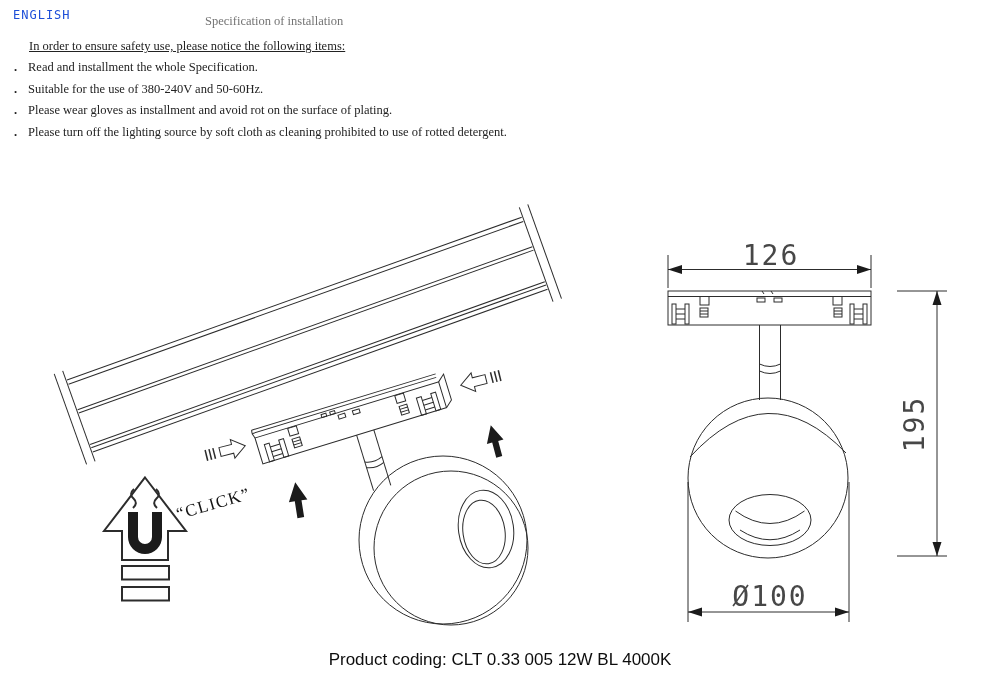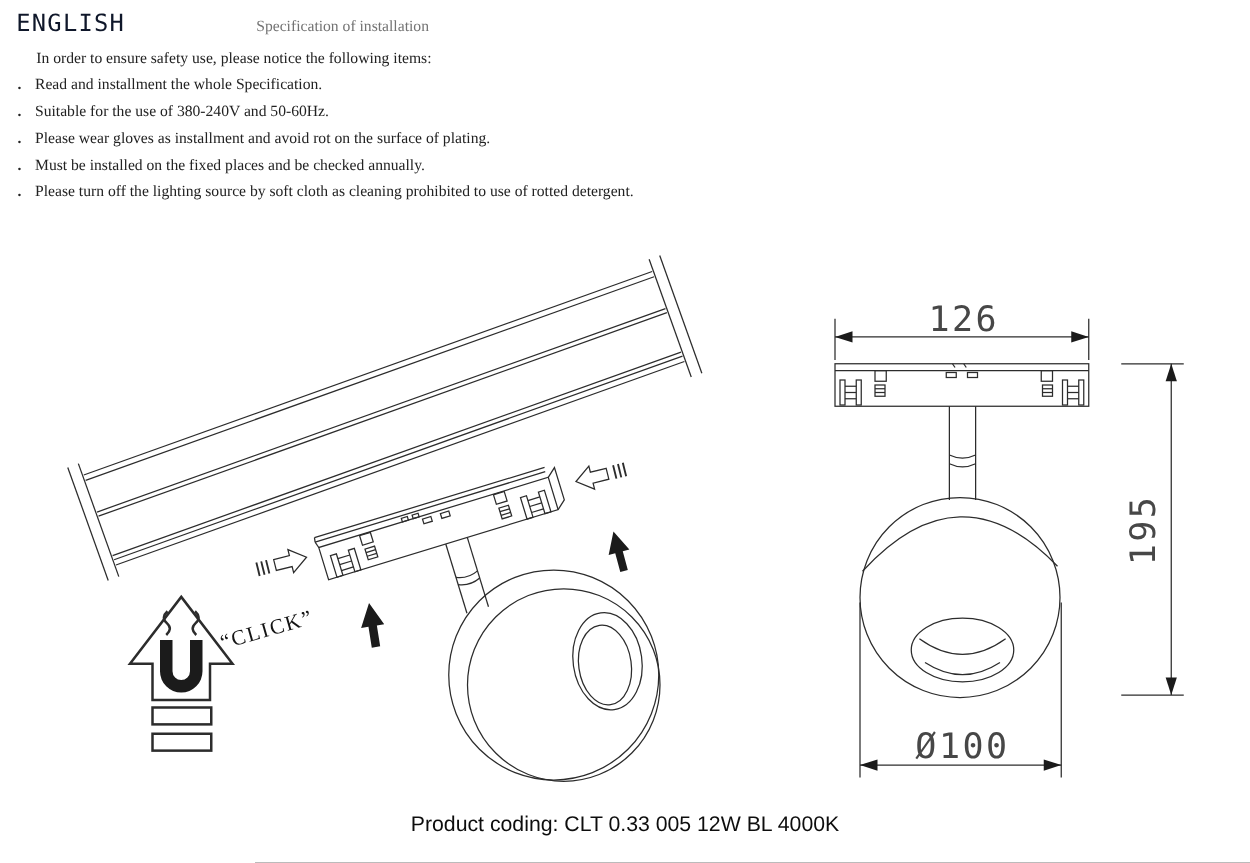--- a/index.html
+++ b/index.html
@@ -1,22 +1,22 @@
 <!DOCTYPE html>
 <html><head>
 <meta charset="utf-8">
 <style>
   html,body{margin:0;padding:0;background:#888;}
   .page{position:relative;width:1000px;height:690px;background:#ffffff;overflow:hidden;
         font-family:"Liberation Serif",serif;color:#1c1c1c;}
   .lang{position:absolute;left:13px;top:8px;font-family:"DejaVu Sans Mono",monospace;
-        font-size:19px;letter-spacing:1px;color:#0f172a;}
+        font-size:12px;letter-spacing:1px;color:#1d4ed8;}
   .title{position:absolute;left:205px;top:14px;font-size:12.5px;color:#737373;}
   .safety{position:absolute;left:14px;top:36px;font-size:12.5px;color:#222;width:720px;}
-  .safety .intro{margin:0 0 0 15px;line-height:21.4px;}
+  .safety .intro{margin:0 0 0 15px;line-height:21.4px;text-decoration:underline;}
   .safety ul{margin:0;padding:0;list-style:none;}
   .safety li{line-height:21.4px;white-space:nowrap;}
   .safety .mk{display:inline-block;width:14px;text-align:left;font-weight:bold;}
   .drawing{position:absolute;left:0;top:0;}
   .drawing line,.drawing path,.drawing rect,.drawing circle,.drawing ellipse{
       stroke:#2c2c2c;fill:none;stroke-width:1;}
   .drawing .fill{fill:#1b1b1b;stroke:none;}
   .drawing .w2{stroke-width:2;}
   .drawing .w15{stroke-width:1.5;}
   .drawing text{stroke:none;}
@@ -32,21 +32,20 @@
 
   <div class="lang">ENGLISH</div>
   <div class="title">Specification of installation</div>
 
   <div class="safety">
     <p class="intro">In order to ensure safety use, please notice the following items:</p>
     <ul>
       <li><span class="mk">.</span><span>Read and installment the whole Specification.</span></li>
       <li><span class="mk">.</span><span>Suitable for the use of 380-240V and 50-60Hz.</span></li>
       <li><span class="mk">.</span><span>Please wear gloves as installment and avoid rot on the surface of plating.</span></li>
-      <li><span class="mk">.</span><span>Must be installed on the fixed places and be checked annually.</span></li>
       <li><span class="mk">.</span><span>Please turn off the lighting source by soft cloth as cleaning prohibited to use of rotted detergent.</span></li>
     </ul>
   </div>
 
   <svg class="drawing" width="1000" height="690" viewBox="0 0 1000 690">
 
     <g transform="translate(67,380) rotate(-19.7)">
       <line x1="0" y1="0" x2="483" y2="0"></line>
       <line x1="0" y1="4.5" x2="483" y2="4.5"></line>
       <line x1="0" y1="31.5" x2="483" y2="31.5"></line>

